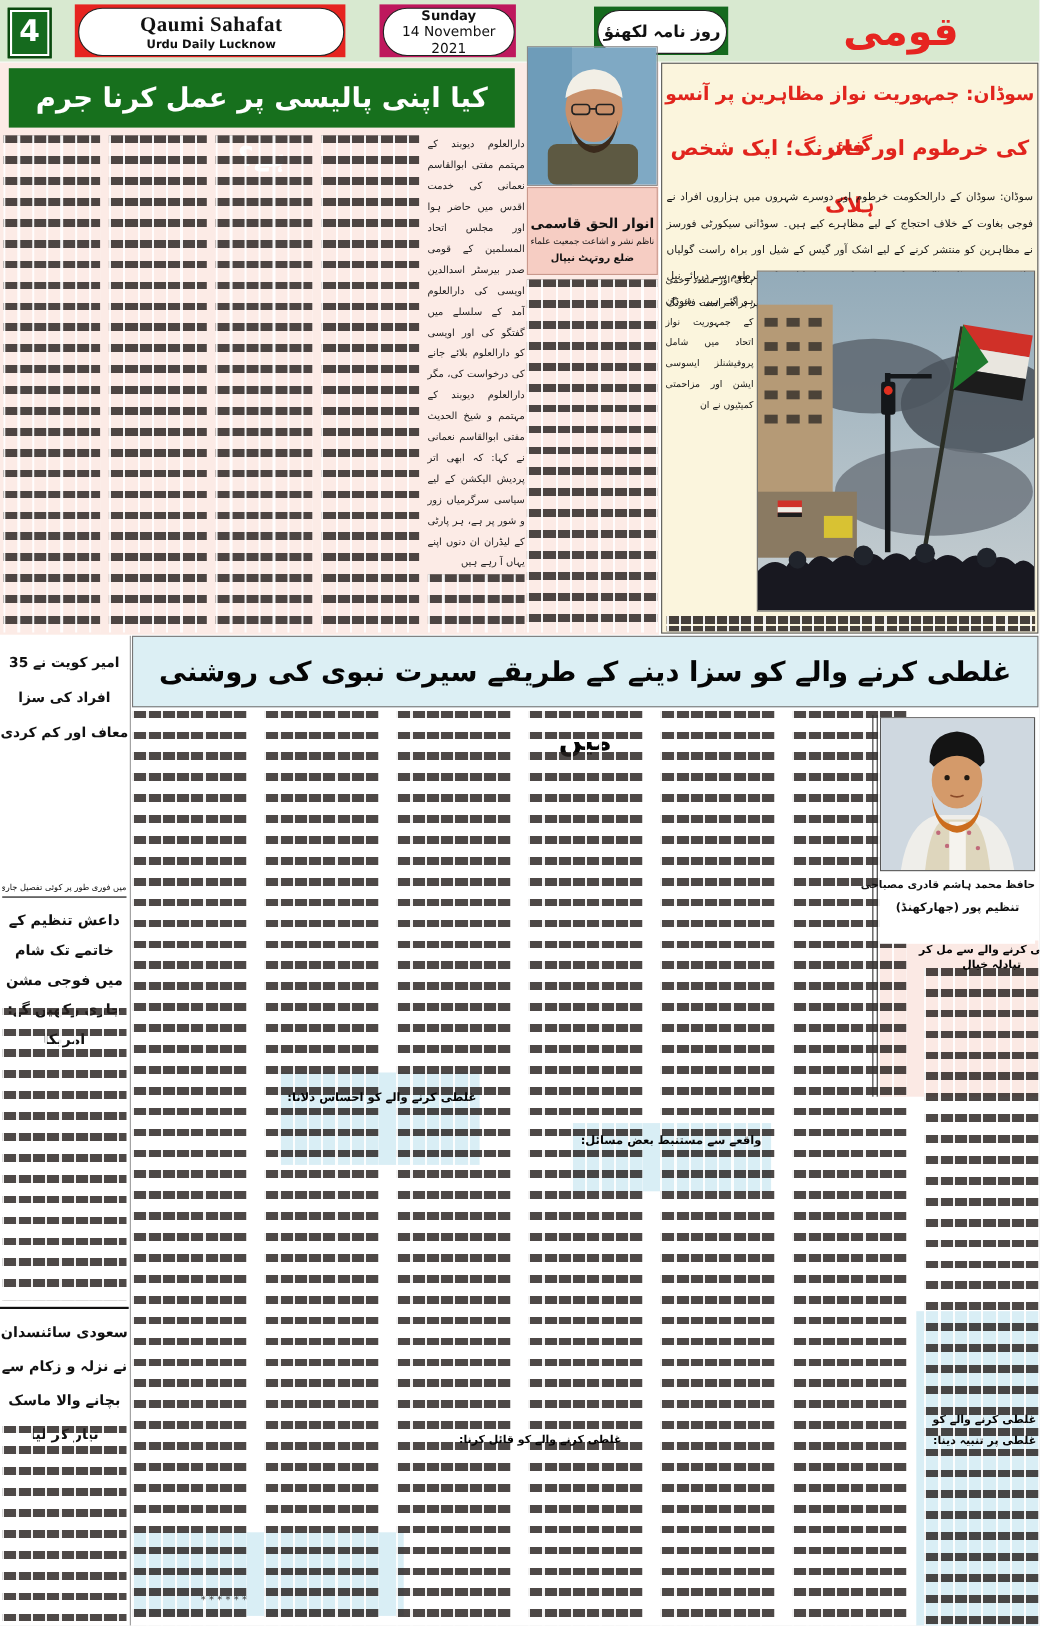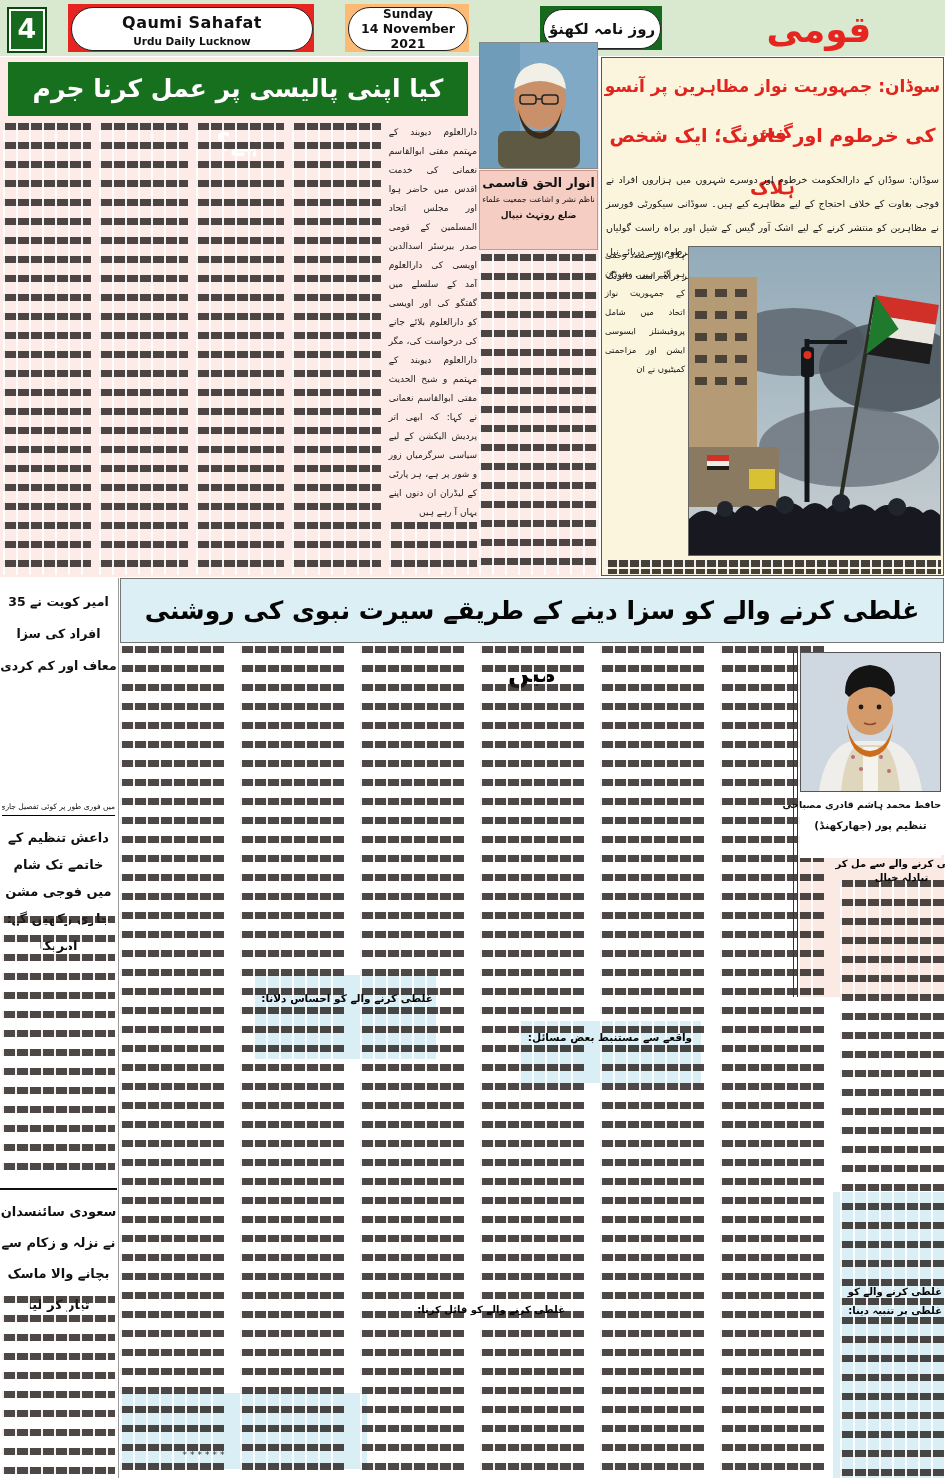--- a/index.html
+++ b/index.html
@@ -16,43 +16,43 @@
   .faux2{background-image:
       repeating-linear-gradient(90deg, rgba(255,255,255,.92) 0 2px, rgba(255,255,255,0) 2px 11px),
       repeating-linear-gradient(180deg, rgba(38,32,30,.85) 0 7px, rgba(0,0,0,0) 7px 9px);}
   
   #m-strip{left:0;top:0;width:945px;height:56px;background:#d8e9d0;border-bottom:1px solid #fff;}
   #pg-box{left:7px;top:7px;width:36px;height:42px;background:#156a1e;border:2px solid #0b470f;
           box-shadow:inset 0 0 0 2px #fff;color:#fff;font-weight:bold;font-size:27px;line-height:40px;text-align:center;}
   #qs-box{left:68px;top:4px;width:246px;height:48px;background:#e62420;padding:3px;box-sizing:border-box;}
   #qs-oval{width:100%;height:100%;background:#fff;border:1px solid #222;border-radius:24px;
            display:flex;flex-direction:column;justify-content:center;}
-  #qs-title{font-size:16px;font-weight:bold;letter-spacing:.5px;line-height:24px;}
+  #qs-title{font-size:19px;font-weight:bold;letter-spacing:.5px;line-height:24px;font-family:Liberation Serif, serif;}
   #qs-sub{font-size:10.5px;font-weight:bold;line-height:12px;}
-  #date-box{left:345px;top:4px;width:124px;height:48px;background:#fdba74;padding:3px;box-sizing:border-box;}
+  #date-box{left:345px;top:4px;width:124px;height:48px;background:#be185d;padding:3px;box-sizing:border-box;}
   #date-oval{width:100%;height:100%;background:#fff;border:1px solid #222;border-radius:22px;
              display:flex;flex-direction:column;justify-content:center;}
   #date-day{font-size:12px;font-weight:bold;line-height:14px;}
-  #date-val{font-size:12.5px;font-weight:bold;line-height:15px;}
+  #date-val{font-size:12.5px;font-weight:normal;line-height:15px;}
   #rz-box{left:540px;top:6px;width:122px;height:44px;background:#156a1e;padding:3px;box-sizing:border-box;}
   #rz-oval{width:100%;height:100%;background:#fff;border:1px solid #222;border-radius:20px;
            display:flex;align-items:center;justify-content:center;font-size:15px;font-weight:bold;}
   #mast-ur{left:700px;top:8px;width:238px;height:44px;color:#e62420;font-size:36px;font-weight:bold;line-height:44px;}
   
   #policy-bg{left:0;top:57px;width:599px;height:520px;background:#fcebe6;}
   #policy-head{left:8px;top:62px;width:460px;height:54px;background:#17701d;color:#fff;
                font-size:25px;font-weight:bold;line-height:54px;}
   #policy-cols{left:3px;top:123px;width:474px;height:452px;display:flex;gap:8px;}
   #policy-cols .col{flex:1 1 0;}
   #policy-lead-col{display:flex;flex-direction:column;}
   #policy-lead{font-size:9px;line-height:19px;color:#1a1a1a;}
   #policy-lead-col .fill{flex:1 1 auto;}
   #auth-photo{left:479px;top:42px;width:119px;height:127px;border:1px solid #888;box-sizing:border-box;}
   #auth-cap{left:479px;top:170px;width:119px;height:80px;background:#f6cdc3;border:1px solid #c9988c;
-            box-sizing:border-box;padding-top:2px;}
+            box-sizing:border-box;padding-top:22px;}
   #auth-name{font-size:12.5px;font-weight:bold;line-height:20px;}
   #auth-org{font-size:8px;line-height:14px;}
   #auth-dist{font-size:9px;font-weight:bold;line-height:16px;}
   #policy-col6{left:479px;top:254px;width:119px;height:321px;}
   
   #sudan-box{left:601px;top:57px;width:343px;height:519px;background:#fbf5dd;border:1px solid #555;box-sizing:border-box;}
   #sudan-h1{left:603px;top:63px;width:339px;color:#e1241d;font-weight:bold;font-size:17px;line-height:46px;letter-spacing:-.5px;}
   #sudan-h2{left:603px;top:109px;width:339px;color:#e1241d;font-weight:bold;font-size:19px;line-height:52px;letter-spacing:-.5px;}
   #sudan-lead{left:606px;top:168px;width:333px;height:72px;font-size:9.5px;line-height:24px;color:#141414;}
   #sudan-side{left:605px;top:246px;width:80px;height:310px;display:flex;flex-direction:row;}

